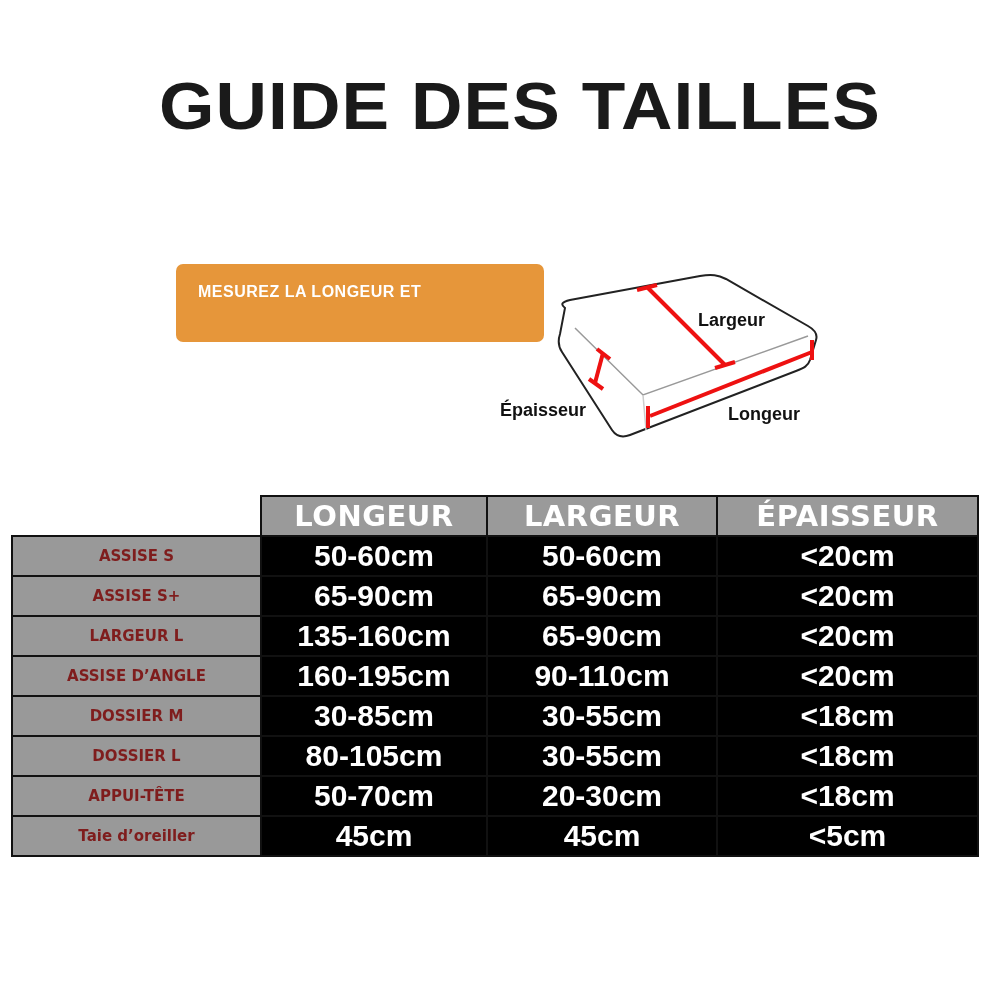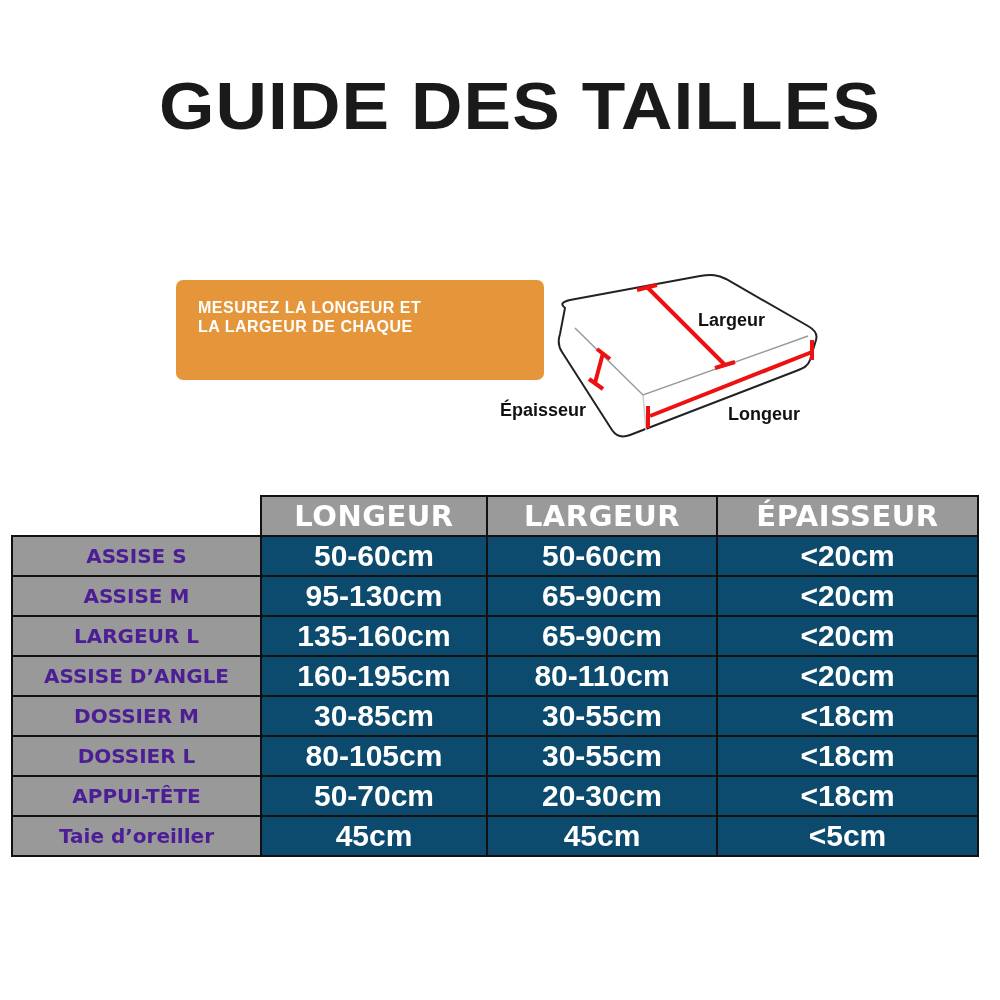--- a/index.html
+++ b/index.html
@@ -1,37 +1,36 @@
 <!DOCTYPE html>
 <html><head>
   <meta charset="utf-8">
   <style>
     html, body { margin: 0; padding: 0; }
     body { width: 1000px; height: 1000px; background: #ffffff; position: relative; overflow: hidden; font-family: "Liberation Sans", sans-serif; }
     .title { position: absolute; left: 0; top: 68px; width: 1040px; text-align: center; font-family: "Liberation Sans", sans-serif; font-weight: 900; font-size: 66px; letter-spacing: 1px; color: #1a1a1a; transform: scaleX(1.08); transform-origin: 520px 0; }
-    .instr { position: absolute; left: 176px; top: 280px; width: 368px; height: 100px; background: #e6963a; border-radius: 7px; box-sizing: border-box; padding: 18px 0 0 22px; color: #ffffff; font-weight: 700; font-size: 16px; line-height: 19px; letter-spacing: 0.5px; }
+    .instr { position: absolute; left: 176px; top: 264px; width: 368px; height: 78px; background: #e6963a; border-radius: 7px; box-sizing: border-box; padding: 18px 0 0 22px; color: #ffffff; font-weight: 700; font-size: 16px; line-height: 19px; letter-spacing: 0.5px; }
     .instr div { white-space: nowrap; }
     .diagram { position: absolute; left: 490px; top: 270px; width: 340px; height: 180px; }
     .diag-label { position: absolute; font-weight: 700; font-size: 18px; color: #111; }
     table.sizes { position: absolute; left: 11px; top: 495px; border-collapse: collapse; }
     table.sizes td, table.sizes th { border: 2px solid #111; padding: 0; height: 38px; text-align: center; vertical-align: middle; }
     table.sizes th { background: #9a9a9a; color: #ffffff; font-family: "DejaVu Sans", sans-serif; font-weight: 700; font-size: 29px; height: 38px; letter-spacing: 0.5px; }
     th.blank { background: transparent !important; border-top: none !important; border-left: none !important; }
-    td.rowlabel { background: #999999; color: #4c1d95; font-family: "DejaVu Sans", sans-serif; font-weight: 700; font-size: 20px; width: 247px; white-space: nowrap; }
-    td.val { background: #0c4a6e; color: #ffffff; font-weight: 700; font-size: 30px; }
+    td.rowlabel { background: #999999; color: #7f1d1d; font-family: "DejaVu Sans", sans-serif; font-weight: 700; font-size: 15px; width: 247px; white-space: nowrap; }
+    td.val { background: #000000; color: #ffffff; font-weight: 700; font-size: 30px; }
     td.c1 { width: 224px; } td.c2 { width: 228px; } td.c3 { width: 259px; }
   </style>
 </head>
 <body>
 
 <div class="title">GUIDE DES TAILLES</div>
 
 <div class="instr">
   <div>MESUREZ LA LONGEUR ET</div>
-  <div>LA LARGEUR DE CHAQUE</div>
 </div>
 
 <div class="diagram">
   <svg width="340" height="180" viewBox="0 0 340 180" style="position:absolute;left:0;top:0;">
 
     <path d="M75,38 C70,34 72,32 80,30 L210,6 C222,4 228,5 236,9 L318,56 C325,60 328,64 326,70 L320,90 C318,96 314,98 306,101 L140,165 C132,168 126,166 122,160 L72,82 C68,76 68,70 70,64 Z" fill="#ffffff" stroke="#222" stroke-width="2"></path>
 
     <path d="M85,58 L153,125 L318,66" fill="none" stroke="#999" stroke-width="1.5"></path>
 
     <path d="M153,125 L156,160" fill="none" stroke="#ccc" stroke-width="1.5"></path>
@@ -69,35 +68,35 @@
     </tr>
   </thead>
   <tbody>
     <tr>
       <td class="rowlabel">ASSISE S</td>
       <td class="val c1">50-60cm</td>
       <td class="val c2">50-60cm</td>
       <td class="val c3">&lt;20cm</td>
     </tr>
     <tr>
-      <td class="rowlabel">ASSISE M</td>
-      <td class="val c1">95-130cm</td>
+      <td class="rowlabel">ASSISE S+</td>
+      <td class="val c1">65-90cm</td>
       <td class="val c2">65-90cm</td>
       <td class="val c3">&lt;20cm</td>
     </tr>
     <tr>
       <td class="rowlabel">LARGEUR L</td>
       <td class="val c1">135-160cm</td>
       <td class="val c2">65-90cm</td>
       <td class="val c3">&lt;20cm</td>
     </tr>
     <tr>
       <td class="rowlabel">ASSISE D’ANGLE</td>
       <td class="val c1">160-195cm</td>
-      <td class="val c2">80-110cm</td>
+      <td class="val c2">90-110cm</td>
       <td class="val c3">&lt;20cm</td>
     </tr>
     <tr>
       <td class="rowlabel">DOSSIER M</td>
       <td class="val c1">30-85cm</td>
       <td class="val c2">30-55cm</td>
       <td class="val c3">&lt;18cm</td>
     </tr>
     <tr>
       <td class="rowlabel">DOSSIER L</td>

